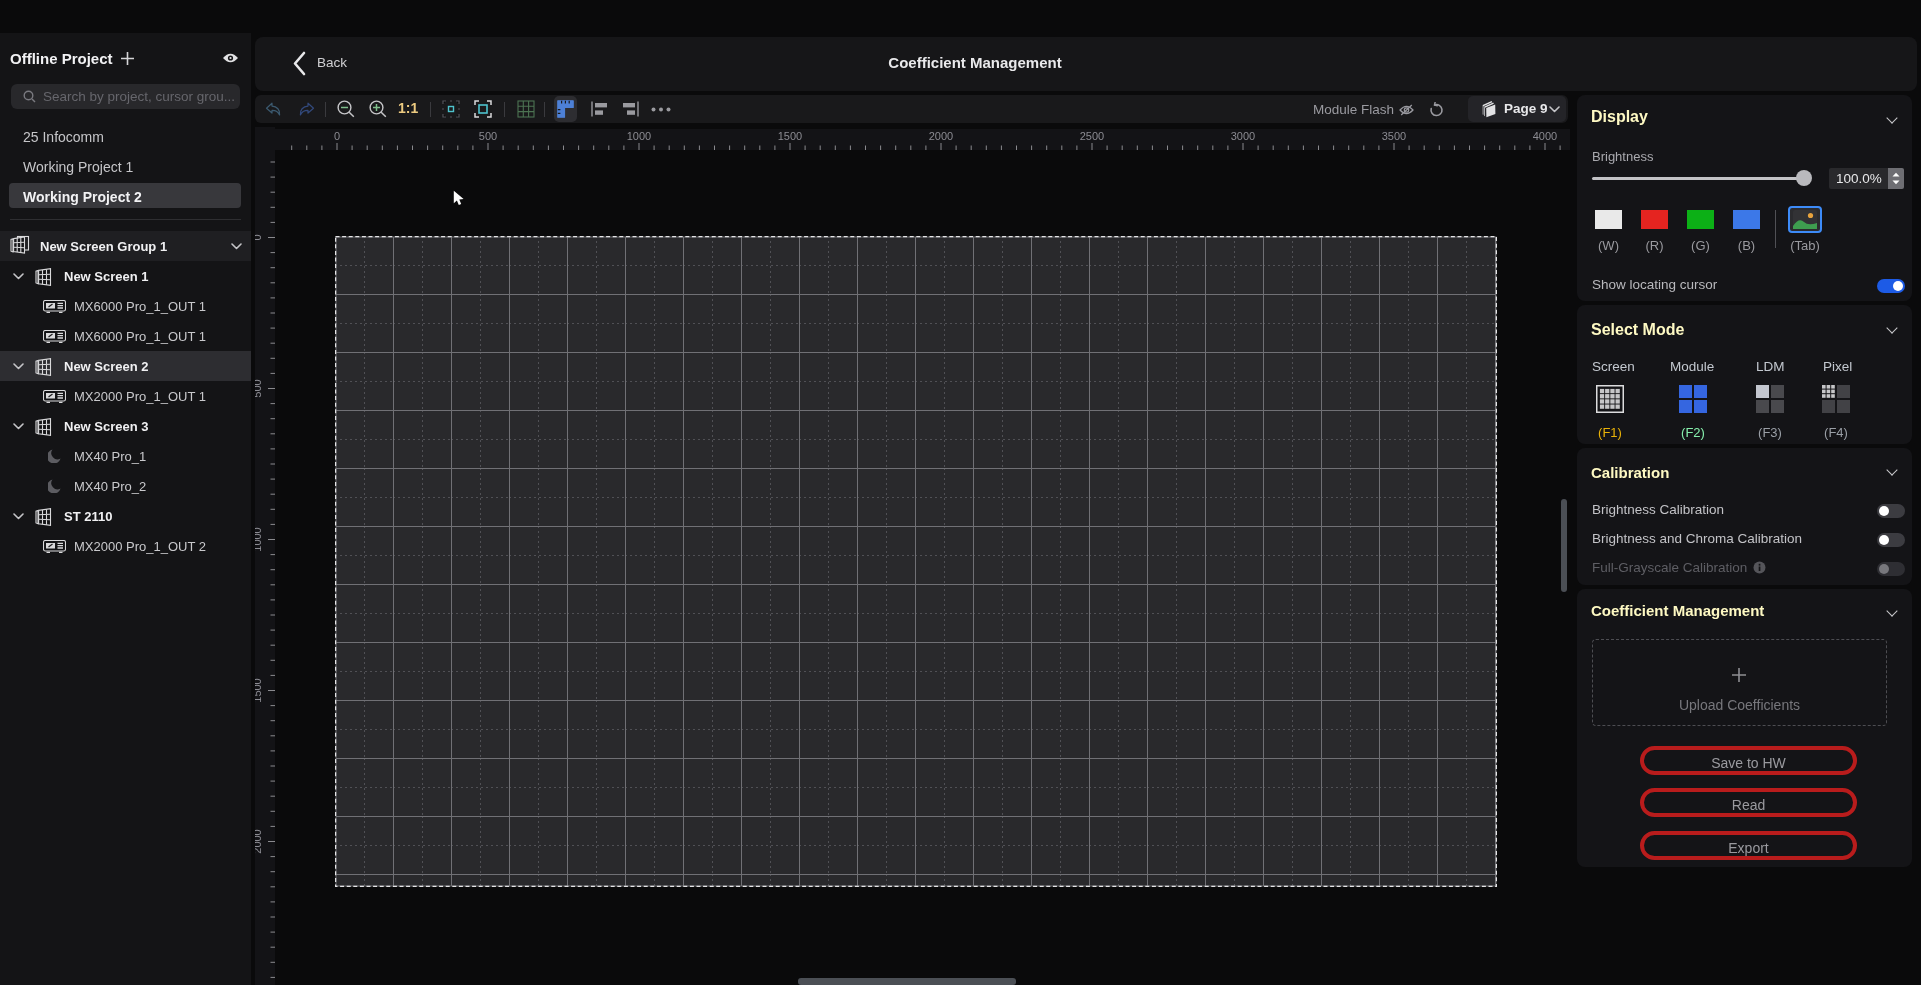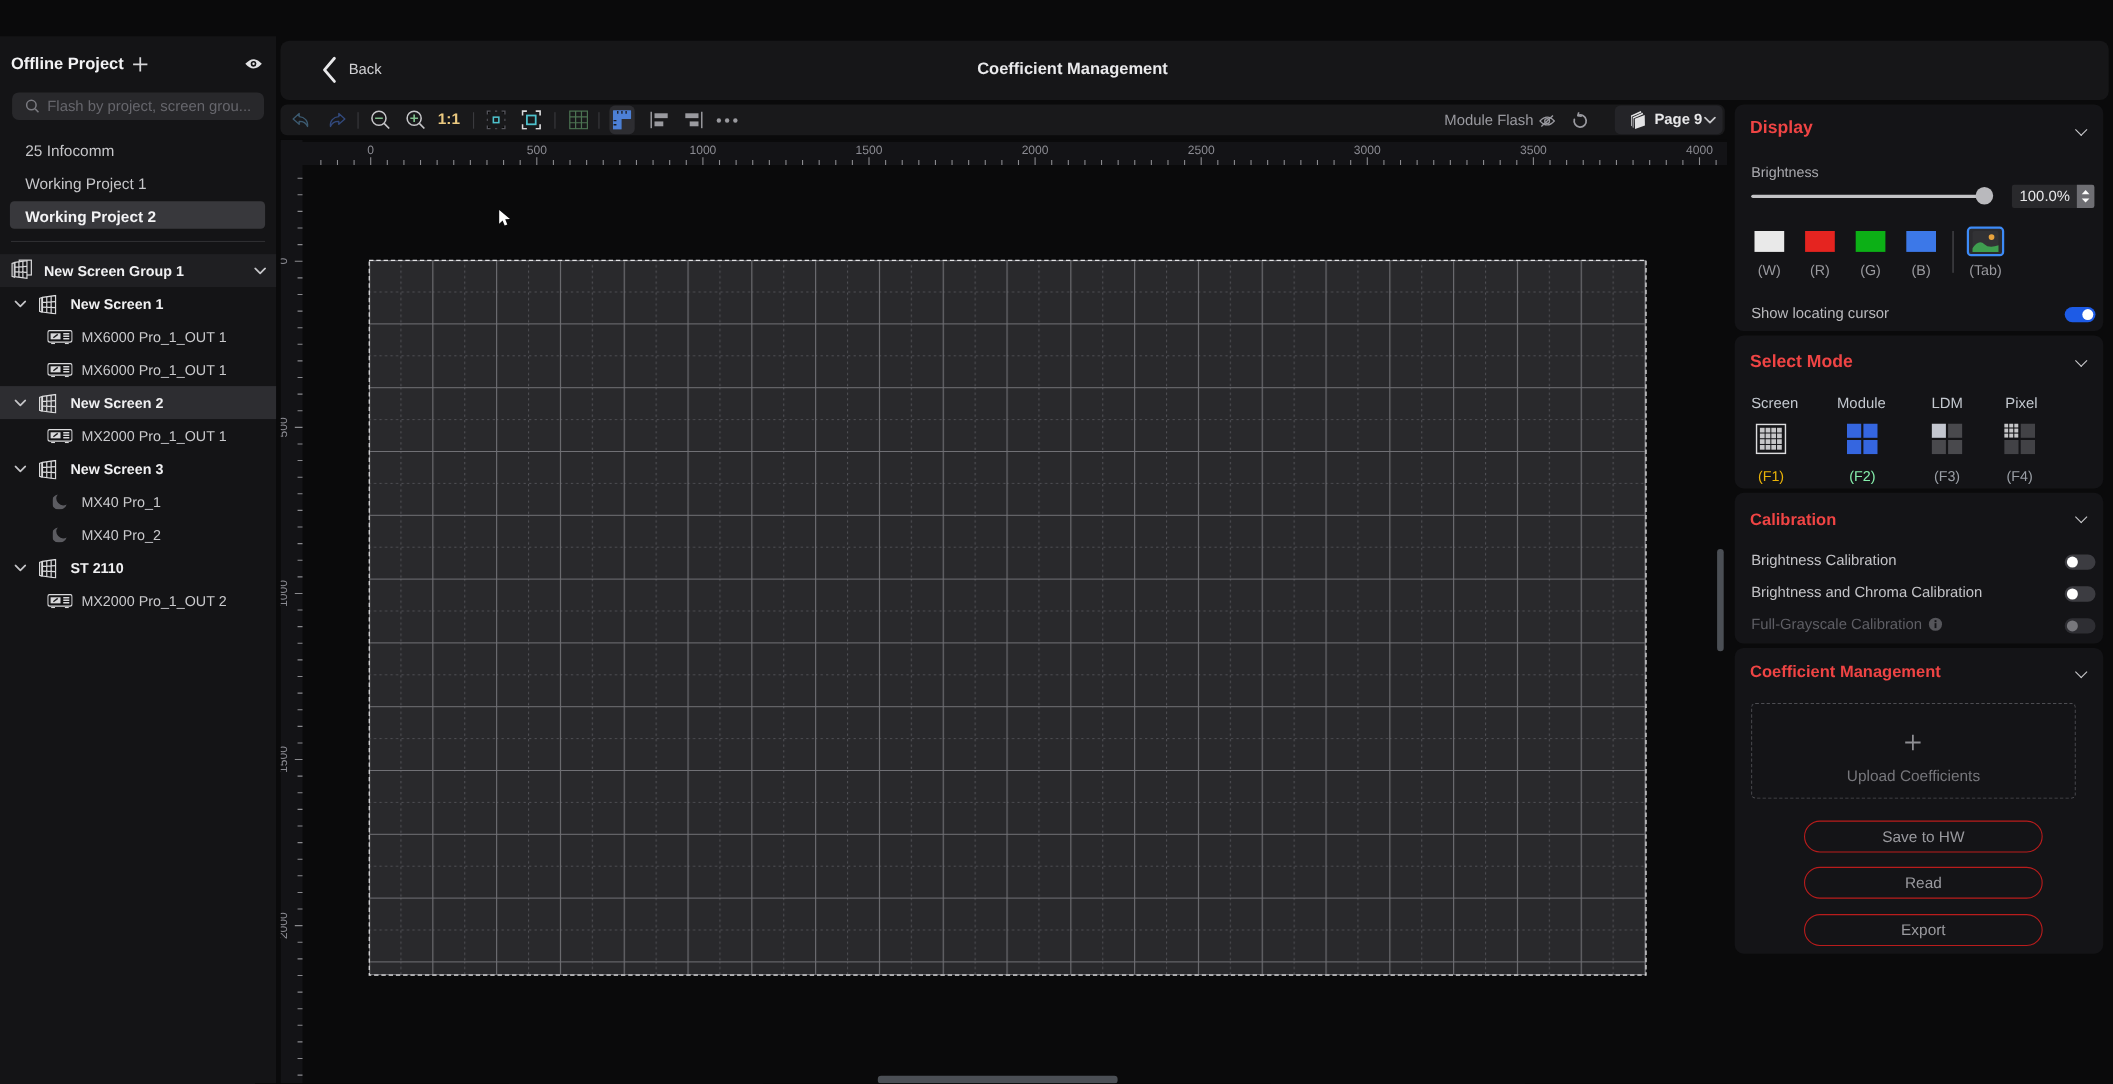--- a/index.html
+++ b/index.html
@@ -19,26 +19,26 @@
 .tlabel { position:absolute; font-size:13px; color:#c9c9cc; top:50%; transform:translateY(-50%); white-space:nowrap; }
 .tbold { font-weight:bold; color:#f0f0f2; }
 
 
 #backbar { left:255px; top:37px; width:1662px; height:54px; background:#161618; border-radius:8px; }
 #toolbar { left:255px; top:95px; width:1313px; height:28px; background:#19191b; border-radius:6px; }
 #viewport { left:255px; top:127px; width:1315px; height:858px; background:#0a0a0b; overflow:hidden; }
 
 
 .card { position:absolute; left:1577px; width:335px; background:#141417; border-radius:8px; }
-.cardhead { position:absolute; left:14px; top:13px; font-size:16px; font-weight:bold; color:#ef4444; }
+.cardhead { position:absolute; left:14px; top:13px; font-size:16px; font-weight:bold; color:#fef9c3; }
 .chev { position:absolute; width:10px; height:10px; }
 .chev:after { content:""; position:absolute; left:0; top:2px; width:7px; height:7px; border-right:1.8px solid #c9c9cc; border-bottom:1.8px solid #c9c9cc; transform:rotate(45deg); }
 .toggle { position:absolute; width:28px; height:14px; border-radius:7px; }
 .toggle .knob { position:absolute; top:2px; width:10px; height:10px; border-radius:50%; background:#fff; }
-.pillbtn { position:absolute; left:63px; width:217px; height:29px; border:1px solid #b91c1c; border-radius:15px; color:#9a9a9f; font-size:14px; text-align:center; line-height:27px; }
+.pillbtn { position:absolute; left:63px; width:217px; height:29px; border:4px solid #b91c1c; border-radius:15px; color:#9a9a9f; font-size:14px; text-align:center; line-height:27px; }
 </style>
 </head>
 <body>
 <div id="root">
 
 
   <div id="sidebar" class="abs">
     <div class="abs" style="left:10px;top:17px;font-size:15px;font-weight:bold;color:#f2f2f4">Offline Project</div>
     <svg class="abs" style="left:120px;top:18px" width="15" height="15" viewBox="0 0 15 15">
       <path d="M7.5 1v13M1 7.5h13" stroke="#d5d5d8" stroke-width="1.6"></path>
@@ -46,21 +46,21 @@
     <svg class="abs" style="left:222px;top:18px" width="17" height="14" viewBox="0 0 17 14">
 <path d="M1 7 Q8.5 -1.5 16 7 Q8.5 15.5 1 7Z" fill="#e2e2e4"></path>
 <circle cx="8.5" cy="7" r="2.6" fill="#141416"></circle>
 <circle cx="8.5" cy="7" r="1.1" fill="#e2e2e4"></circle>
 </svg>
     <div class="abs" style="left:11px;top:51px;width:229px;height:25px;background:#28282b;border-radius:6px"></div>
     <svg class="abs" style="left:23px;top:57px" width="13" height="13" viewBox="0 0 13 13">
       <circle cx="5.5" cy="5.5" r="4.3" fill="none" stroke="#7a7a80" stroke-width="1.4"></circle>
       <path d="M9 9l3 3" stroke="#7a7a80" stroke-width="1.4"></path>
     </svg>
-    <div class="abs" style="left:43px;top:56px;font-size:13.5px;color:#66666c">Flash by project, screen grou...</div>
+    <div class="abs" style="left:43px;top:56px;font-size:13.5px;color:#66666c">Search by project, cursor grou...</div>
     <div class="projrow" style="top:96px">25 Infocomm</div>
     <div class="projrow" style="top:126px">Working Project 1</div>
     <div class="abs" style="left:9px;top:150px;width:232px;height:25px;background:#38383c;border-radius:4px"></div>
     <div class="projrow" style="top:156px;font-weight:bold;color:#f2f2f4">Working Project 2</div>
     <div class="abs" style="left:10px;top:186px;width:231px;height:1px;background:#2e2e31"></div>
     <div id="treewrap" class="abs" style="left:0;top:198px;width:251px;height:340px">
         <div class="trow" style="top:0px;background:#1f1f22">
           <svg class="abs" style="left:10px;top:3.5px" width="20" height="19" viewBox="0 0 20 19">
 <g stroke="#d9d9db" stroke-width="1.1" fill="none">
 <rect x="7.5" y="1.5" width="11" height="13.5"></rect>

